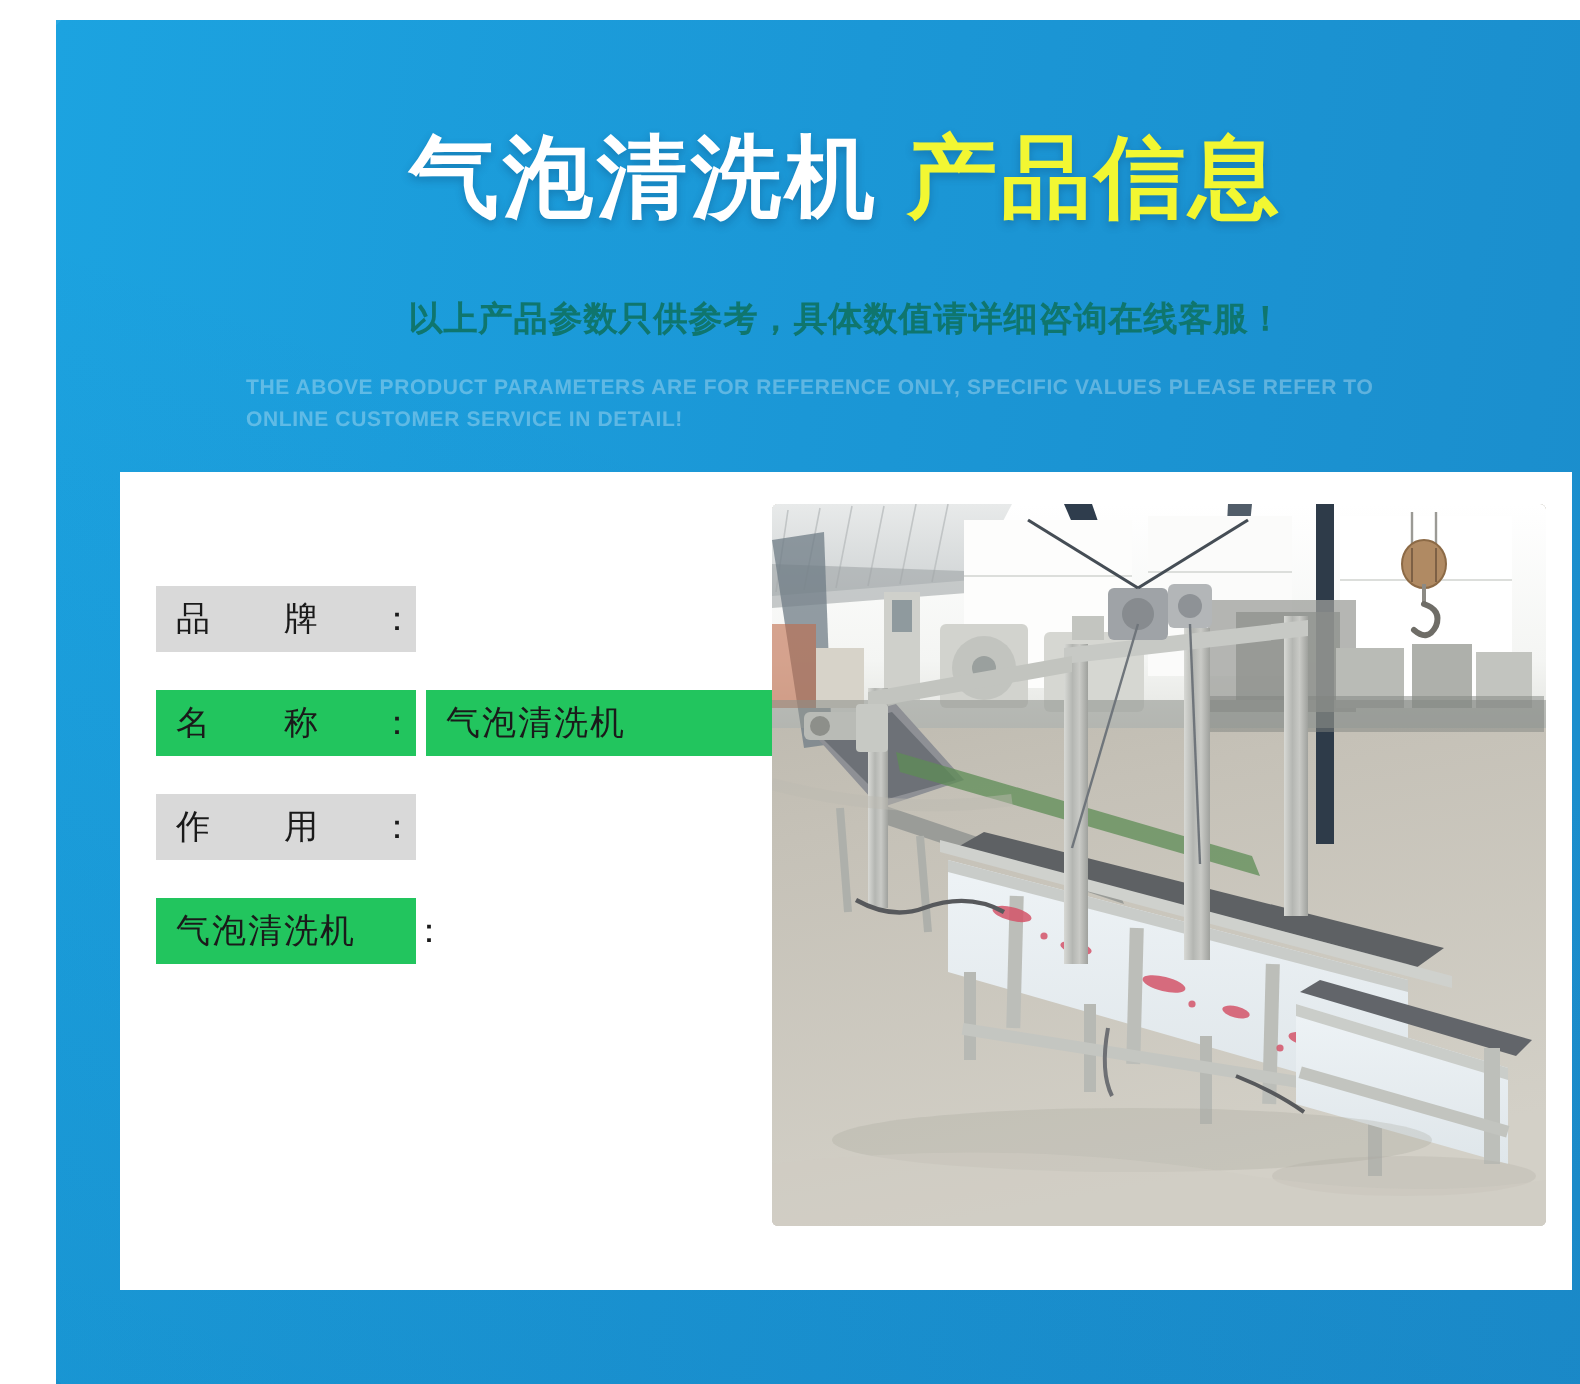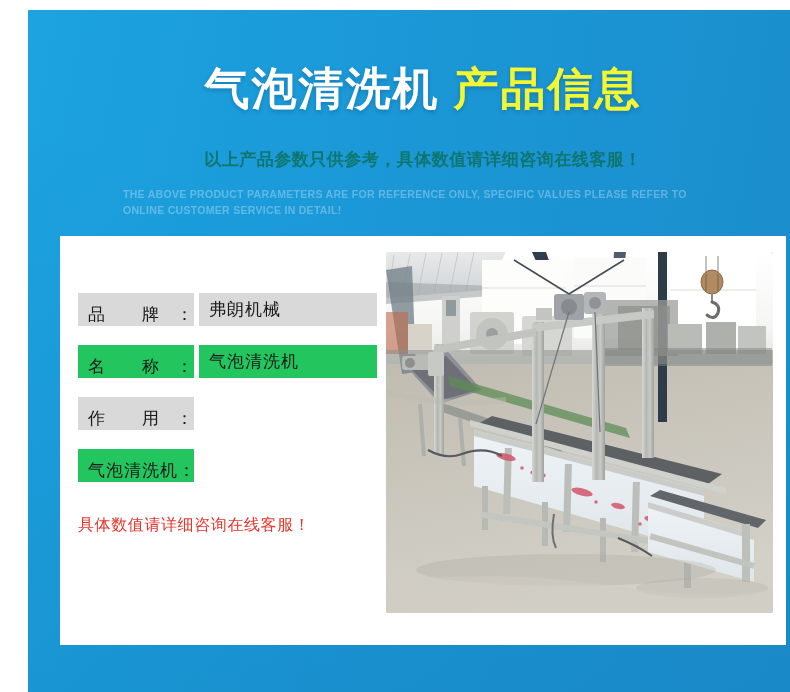--- a/index.html
+++ b/index.html
@@ -104,29 +104,30 @@
     top: 57px;
     width: 320px;
   }
   .spec-row {
     display: flex;
     height: 33px;
     margin-bottom: 19px;
     align-items: stretch;
   }
   .spec-label {
-    width: 116px;
+    width: 130px;
     display: flex;
-    align-items: flex-end;
+    align-items: center;
     padding-left: 10px;
     box-sizing: border-box;
     font-size: 17px;
     color: #1a1a1a;
     letter-spacing: 1px;
     white-space: nowrap;
+    gap: 28px;
   }
   .spec-value {
     width: 178px;
     margin-left: 5px;
     display: flex;
     align-items: center;
     padding-left: 10px;
     box-sizing: border-box;
     font-size: 17px;
     color: #1a1a1a;
@@ -188,21 +189,20 @@
 
   <div id="card">
 
     <div id="spec-table">
 
       <div class="spec-row tone-gray">
         <div class="spec-label">
           <span class="lab-chars">品　　牌</span>
             <span>：</span>
         </div>
-        <div class="spec-value">弗朗机械</div>
       </div>
 
       <div class="spec-row tone-blue">
         <div class="spec-label">
           <span class="lab-chars">名　　称</span>
             <span>：</span>
         </div>
         <div class="spec-value">气泡清洗机</div>
       </div>
 
@@ -216,21 +216,20 @@
       <div class="spec-row tone-blue">
         <div class="spec-label no-spread">
           <span class="lab-chars">气泡清洗机</span>
             <span>：</span>
         </div>
       </div>
 
     </div>
 
     <div id="red-note">
-      <div>具体数值请详细咨询在线客服！</div>
     </div>
 
     <div id="photo">
       <svg viewBox="0 0 387 361" preserveAspectRatio="none">
         <defs>
           <linearGradient id="floorG" x1="0" y1="0" x2="0.2" y2="1">
             <stop offset="0%" stop-color="#b5b1a6"></stop>
             <stop offset="45%" stop-color="#c5c1b7"></stop>
             <stop offset="100%" stop-color="#d3d0c7"></stop>
           </linearGradient>

